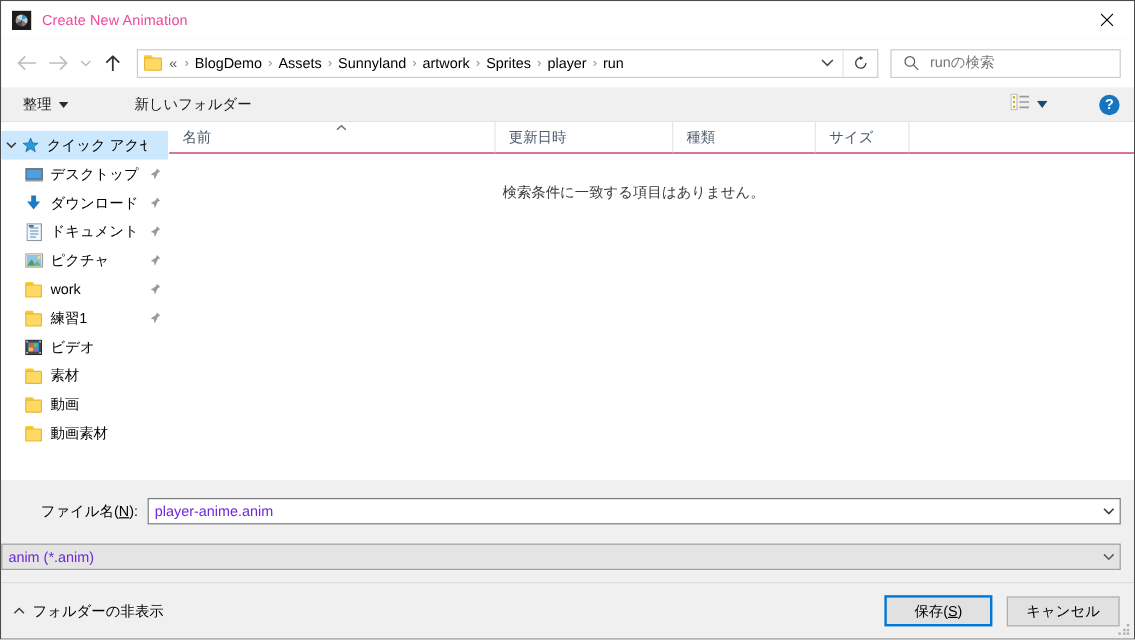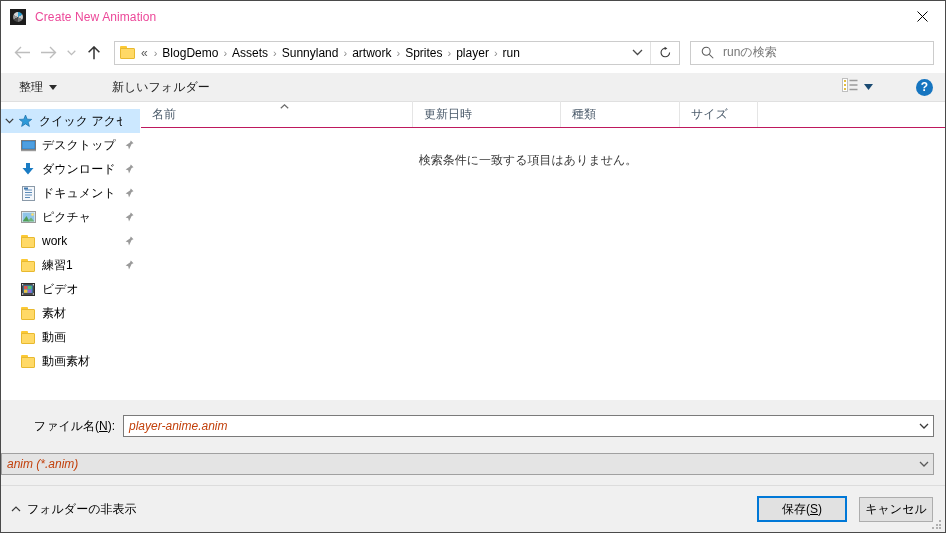--- a/index.html
+++ b/index.html
@@ -135,21 +135,21 @@
     cursor: default;
   }
   .addr-refresh {
     width: 29px; height: 22px;
     border-left: 1px solid #e2e2e2;
     display: flex; align-items: center; justify-content: center;
     flex: none;
     cursor: default;
   }
   .searchbox {
-    width: 244px; height: 24px;
+    width: 192px; height: 24px;
     margin-left: 10px;
     border: 1px solid #cccccc;
     background: #ffffff;
     display: flex; align-items: center;
     flex: none;
   }
   .search-ico { margin: 0 9px 0 10px; flex: none; display: flex; }
   .search-ph {
     font-size: 12px;
     color: #777777;
@@ -345,25 +345,24 @@
     align-items: center;
     position: relative;
   }
   .fcombo.disabled {
     background: #e4e4e4;
     border-color: #a0a0a0;
   }
   .fval {
     flex: 1;
     font-size: 12px;
-    color: #c2410c;
+    color: #6d28d9;
     padding-left: 5px;
     overflow: hidden;
     white-space: nowrap;
-    font-style: italic;
   }
   .fcaret {
     width: 19px;
     height: 20px;
     display: flex; align-items: center; justify-content: center;
     flex: none;
     cursor: default;
   }
 
   
@@ -380,21 +379,21 @@
   .hidefolders {
     display: flex;
     align-items: center;
     font-size: 12px;
     color: #000000;
     cursor: default;
   }
   .hf-chev { margin-right: 6px; display: flex; }
   .foot-spacer { flex: 1; }
   .btn {
-    width: 74px;
+    width: 94px;
     height: 25px;
     font-size: 12px;
     color: #000000;
     background: #e1e1e1;
     border: 1px solid #adadad;
     display: flex; align-items: center; justify-content: center;
     cursor: default;
   }
   .btn.primary {
     background: #e1e1e1;

